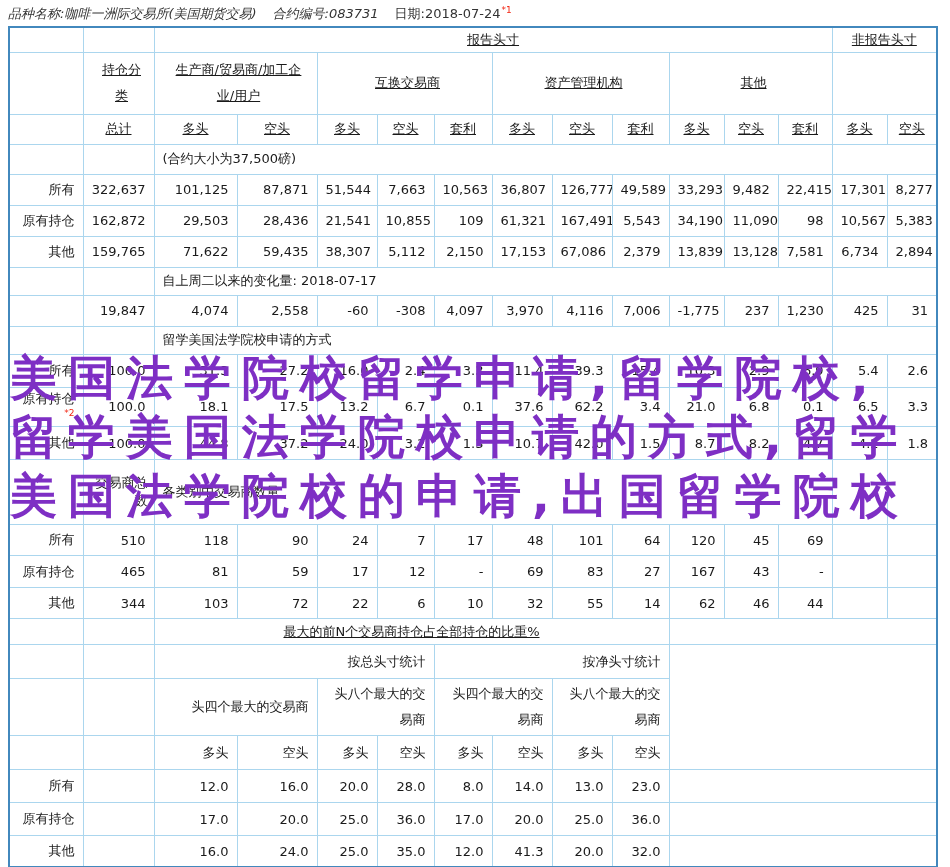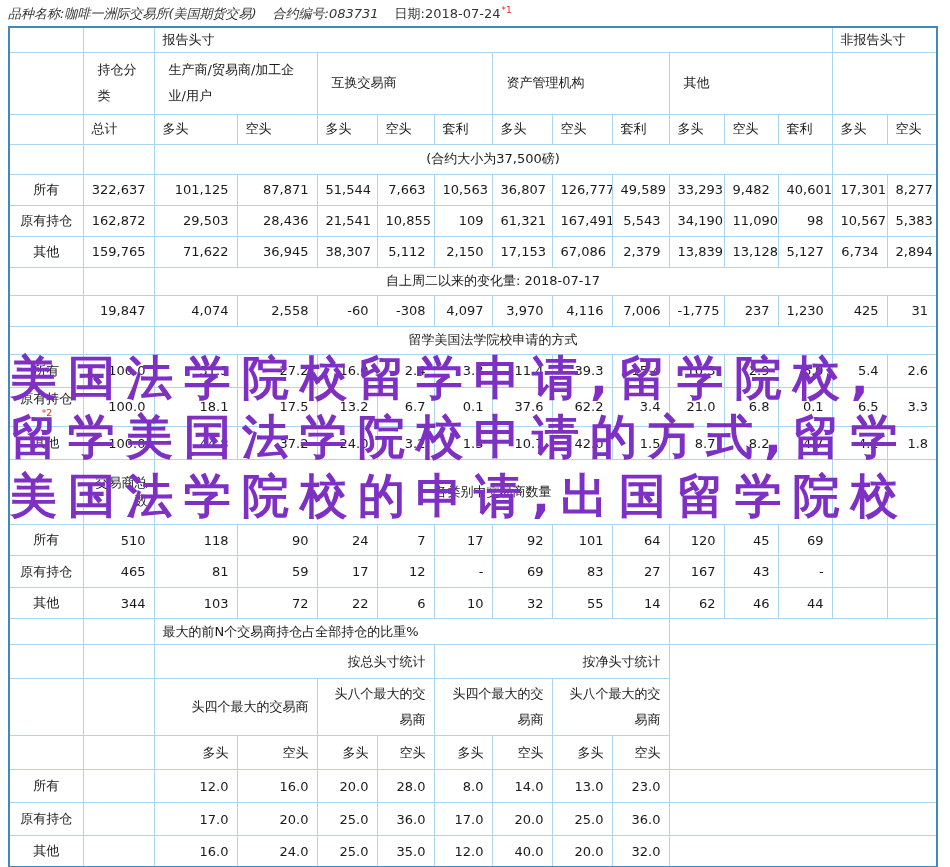--- a/index.html
+++ b/index.html
@@ -15,26 +15,26 @@
   .sup-red{color:#f22613;font-size:9px;vertical-align:super;margin-left:1px;}
   table.cot{
     border-collapse:collapse;table-layout:fixed;width:930px;margin-left:8px;
     border:2px solid #4288bd;border-bottom-width:3px;
     font-size:13px;
   }
   table.cot td{
     border:1px solid #abd6ee;padding:2px 8px;overflow:hidden;
     color:#1a1a1a;background:#ffffff;
   }
-  td.hd{background:#d9ecf8;color:#2273a8;text-align:left;padding:2px 3px;}
+  td.hd{background:#d9ecf8;color:#2273a8;text-align:center;padding:2px 3px;text-decoration:underline;}
   td.hd-lite{background:#eaf4fa;}
   tr.tall td{line-height:26px;padding-left:14px;}
-  td.sec{color:#2273a8;text-align:center;padding-left:4px;}
+  td.sec{color:#2273a8;text-align:left;padding-left:4px;}
   td.sec-c{color:#2273a8;text-align:right;}
-  td.lbl{text-align:center;padding-left:6px;}
+  td.lbl{text-align:right;padding-left:6px;}
   td.num{text-align:right;}
   td.fill-b{background:#d9ecf8;}
   .overlay{
     position:absolute;left:10px;top:348px;z-index:5;width:950px;overflow:hidden;
     pointer-events:none;
     color:#7e2fc4;font-weight:700;font-size:47px;line-height:59px;
     letter-spacing:11px;white-space:nowrap;
   }
 </style>
 </head>
@@ -112,21 +112,21 @@
     <td class="num">101,125</td>
     <td class="num">87,871</td>
     <td class="num">51,544</td>
     <td class="num">7,663</td>
     <td class="num">10,563</td>
     <td class="num">36,807</td>
     <td class="num">126,777</td>
     <td class="num">49,589</td>
     <td class="num">33,293</td>
     <td class="num">9,482</td>
-    <td class="num">40,601</td>
+    <td class="num">22,415</td>
     <td class="num">17,301</td>
     <td class="num">8,277</td>
   </tr>
   <tr style="height:31px">
     <td class="lbl">原有持仓</td>
     <td class="num">162,872</td>
     <td class="num">29,503</td>
     <td class="num">28,436</td>
     <td class="num">21,541</td>
     <td class="num">10,855</td>
@@ -137,30 +137,30 @@
     <td class="num">34,190</td>
     <td class="num">11,090</td>
     <td class="num">98</td>
     <td class="num">10,567</td>
     <td class="num">5,383</td>
   </tr>
   <tr style="height:31px">
     <td class="lbl">其他</td>
     <td class="num">159,765</td>
     <td class="num">71,622</td>
-    <td class="num">36,945</td>
+    <td class="num">59,435</td>
     <td class="num">38,307</td>
     <td class="num">5,112</td>
     <td class="num">2,150</td>
     <td class="num">17,153</td>
     <td class="num">67,086</td>
     <td class="num">2,379</td>
     <td class="num">13,839</td>
     <td class="num">13,128</td>
-    <td class="num">5,127</td>
+    <td class="num">7,581</td>
     <td class="num">6,734</td>
     <td class="num">2,894</td>
   </tr>
 
   <tr style="height:28px">
     <td></td>
         <td></td>
     <td class="sec" colspan="11">自上周二以来的变化量: 2018-07-17</td>
     <td class="fill-b" colspan="2"></td>
   </tr>
@@ -248,21 +248,21 @@
     <td></td>
   </tr>
   <tr style="height:31px">
     <td class="lbl">所有</td>
     <td class="num">510</td>
     <td class="num">118</td>
     <td class="num">90</td>
     <td class="num">24</td>
     <td class="num">7</td>
     <td class="num">17</td>
-    <td class="num">92</td>
+    <td class="num">48</td>
     <td class="num">101</td>
     <td class="num">64</td>
     <td class="num">120</td>
     <td class="num">45</td>
     <td class="num">69</td>
     <td></td>
     <td></td>
   </tr>
   <tr style="height:32px">
     <td class="lbl">原有持仓</td>
@@ -359,21 +359,21 @@
     <td colspan="5"></td>
   </tr>
   <tr style="height:32px">
     <td class="lbl">其他</td>
     <td></td>
     <td class="num">16.0</td>
     <td class="num">24.0</td>
     <td class="num">25.0</td>
     <td class="num">35.0</td>
     <td class="num">12.0</td>
-    <td class="num">40.0</td>
+    <td class="num">41.3</td>
     <td class="num">20.0</td>
     <td class="num">32.0</td>
     <td colspan="5"></td>
   </tr>
 </tbody>
   </table>
 
 <div class="overlay">
   <div>美国法学院校留学申请,留学院校,</div>
   <div>留学美国法学院校申请的方式,留学</div>

